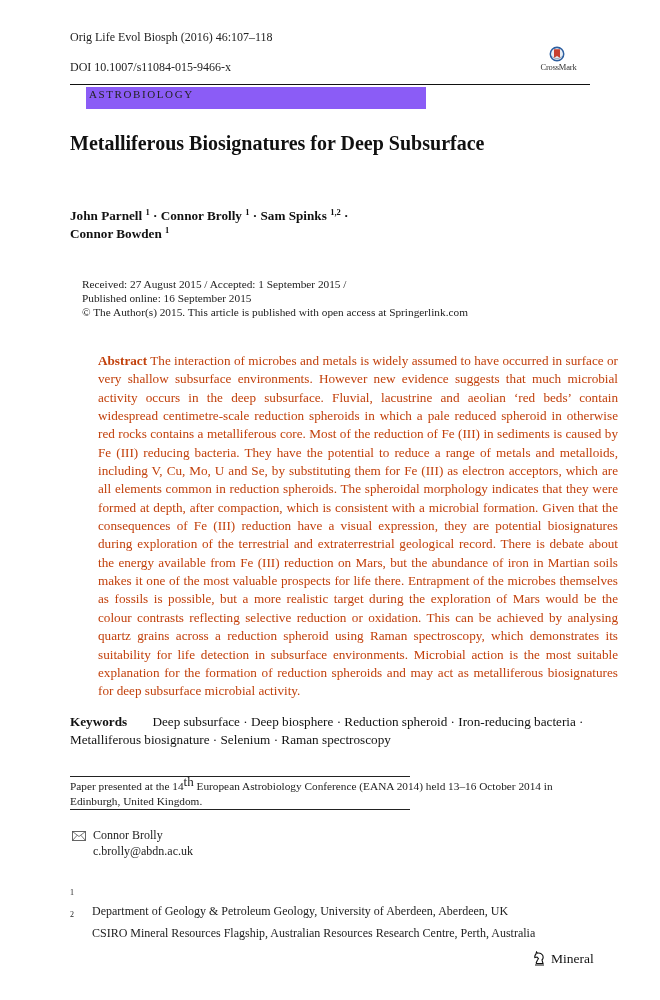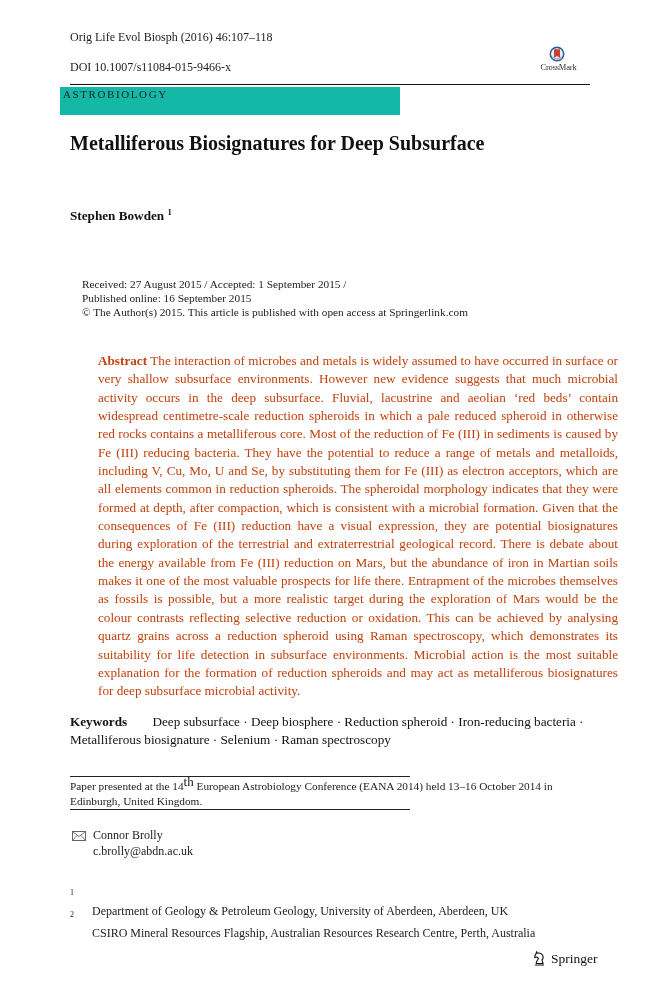--- a/index.html
+++ b/index.html
@@ -6,21 +6,21 @@
     body { width: 660px; height: 1000px; position: relative; overflow: hidden;
            font-family: "Liberation Serif", "DejaVu Serif", serif; color: #1a1a1a; }
     .abs { position: absolute; }
     .journal-line { left: 70px; font-size: 12px; line-height: 14px; color: #222; }
     #journal-ref { top: 30px; }
     #doi { top: 60px; }
     .crossmark { left: 522px; top: 46px; width: 70px; height: 26px; display: flex; align-items: center; flex-direction: column; }
     .crossmark svg { width: 22px; height: 24px; }
     .crossmark-label { font-size: 8.5px; margin-left: 3px; color: #333; letter-spacing: -0.2px; }
     .top-rule { left: 70px; top: 84px; width: 520px; height: 0; border-top: 1.5px solid #111; }
-    .section-banner { left: 60px; top: 87px; width: 340px; height: 28px; background: #14b8a6; }
+    .section-banner { left: 86px; top: 87px; width: 340px; height: 22px; background: #8b5cf6; }
     .section-banner span { position: absolute; left: 3px; top: 0px; font-size: 11px; line-height: 14px; letter-spacing: 1.6px; color: #222; }
     .title { left: 70px; top: 131px; width: 520px; font-size: 20px; line-height: 24px; font-weight: bold; color: #111; }
     .authors { left: 70px; top: 207px; width: 520px; font-size: 13.2px; line-height: 18px; font-weight: bold; color: #111; }
     .authors sup { font-size: 8.5px; vertical-align: 5px; line-height: 0; }
     .dates { left: 82px; top: 278px; width: 520px; font-size: 11.3px; line-height: 13.8px; color: #222; }
     .abstract { left: 70px; top: 352px; width: 520px; font-size: 13.2px; line-height: 18.35px; text-align: justify; color: #c2410c; margin-left: 28px; }
     .abstract b { font-weight: bold; }
     .keywords { left: 70px; top: 713px; width: 520px; font-size: 13.2px; line-height: 18px; color: #111; }
     .keywords b { font-weight: bold; margin-right: 22px; }
     .fn-rule { left: 70px; width: 340px; height: 0; border-top: 1px solid #222; }
@@ -60,21 +60,32 @@
 <div class="abs section-banner">
   <span>ASTROBIOLOGY</span>
 </div>
 
 <div class="abs title">
   <div>Metalliferous Biosignatures for Deep Subsurface</div>
 </div>
 
 <div class="abs authors">
   <div>
-    <span>Stephen Bowden</span>
+    <span>John Parnell</span>
+    <sup>1</sup>
+    <span> · </span>
+    <span>Connor Brolly</span>
+    <sup>1</sup>
+    <span> · </span>
+    <span>Sam Spinks</span>
+    <sup>1,2</sup>
+    <span> · </span>
+  </div>
+  <div>
+    <span>Connor Bowden</span>
     <sup>1</sup>
   </div>
 </div>
 
 <div class="abs dates">
   <div>Received: 27 August 2015 / Accepted: 1 September 2015 /</div>
   <div>Published online: 16 September 2015</div>
   <div>© The Author(s) 2015. This article is published with open access at Springerlink.com</div>
 </div>
 
@@ -111,14 +122,14 @@
 </div>
 <div class="abs affil" id="affil-2">
   <span class="num">2</span>
   <span class="txt">CSIRO Mineral Resources Flagship, Australian Resources Research Centre, Perth, Australia</span>
 </div>
 
 <div class="abs springer">
   <svg viewBox="0 0 15 16">
     <path d="M3 14 L12 14 M4 12.5 L11 12.5 L10 9 Q12 7 10.5 4 Q8.5 1.5 5.5 2.2 L4.5 1 L4 3 Q2.5 4.5 2.8 6.5 L5 6 L6.5 7.5 Q5 9.5 4 12.5" fill="none" stroke="#111" stroke-width="1.1"></path>
   </svg>
-  <span>Springer</span>
+  <span>Mineral</span>
 </div>
 
 </body></html>

